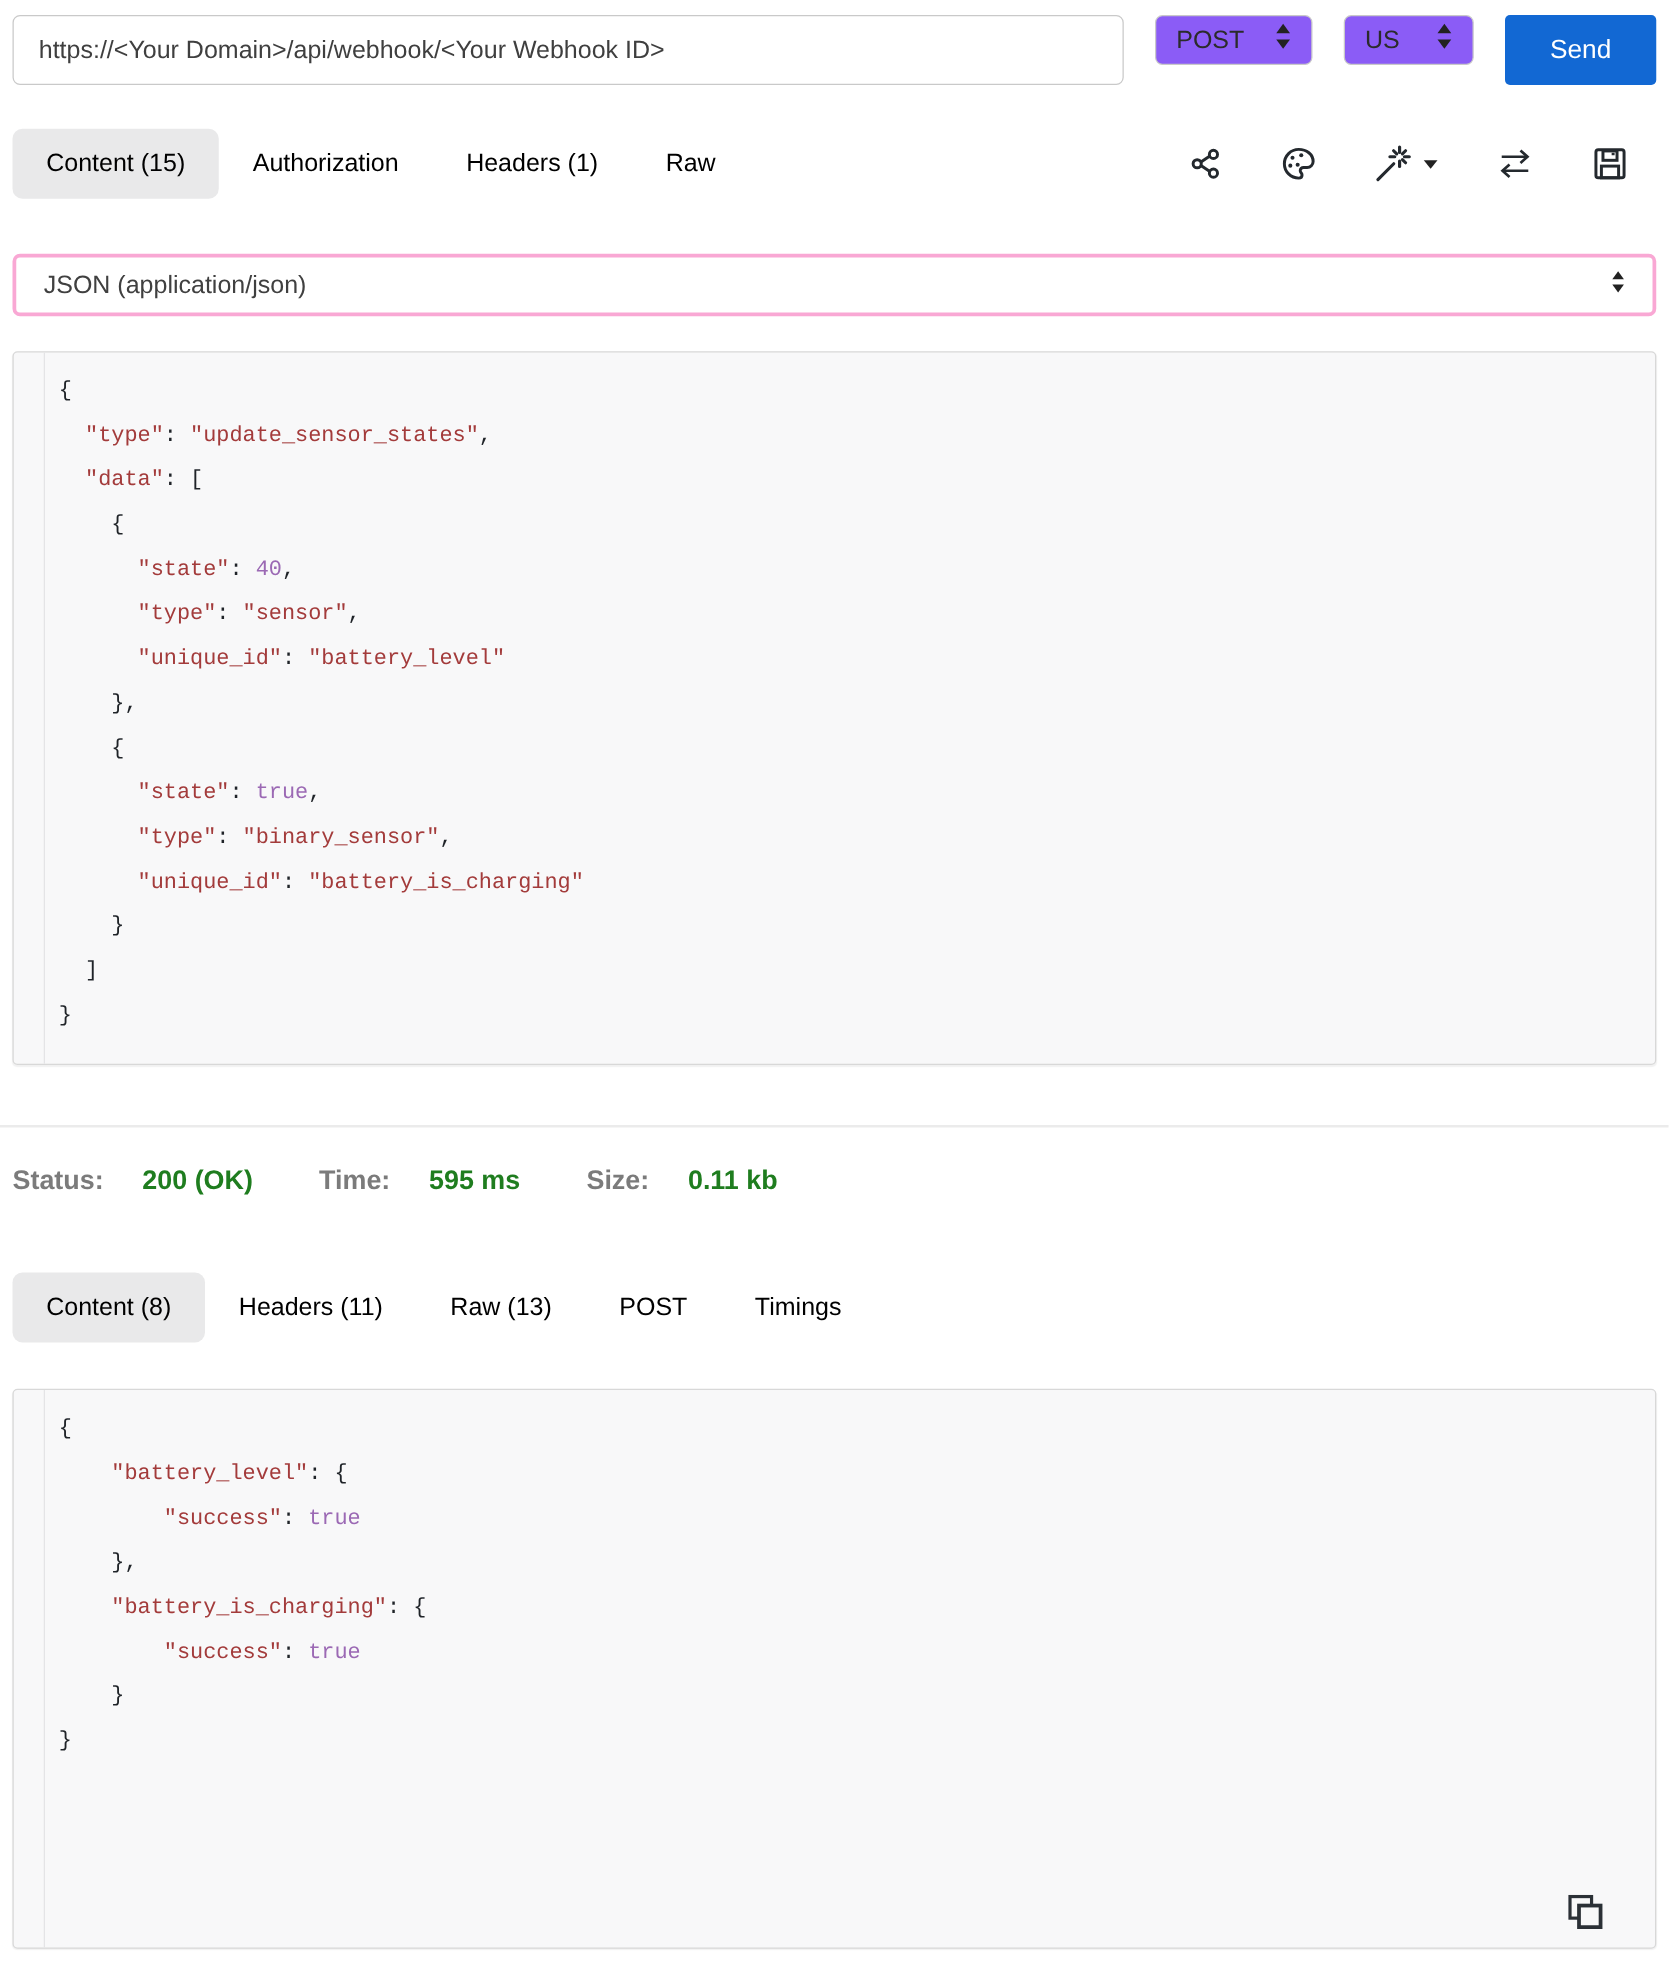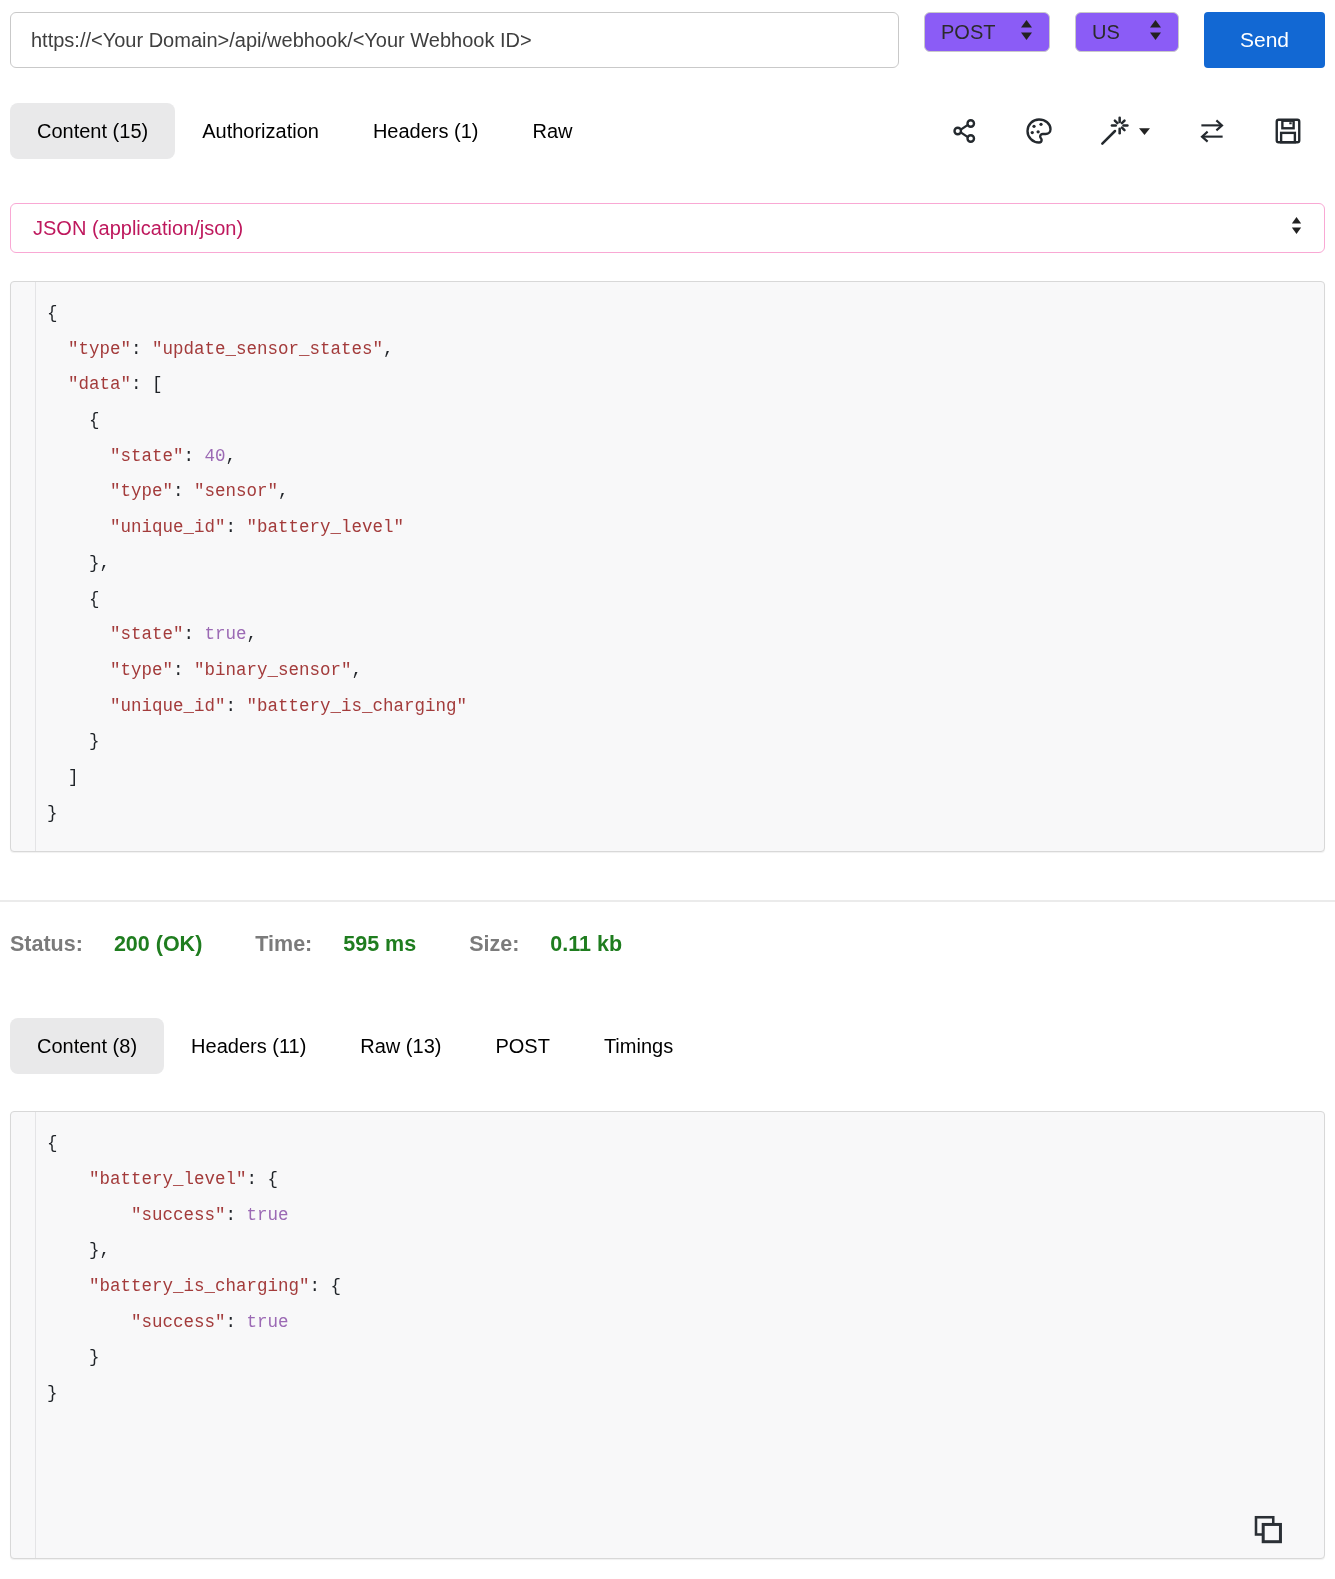--- a/index.html
+++ b/index.html
@@ -45,23 +45,23 @@
     font-size: 20px; color: #000000; border-radius: 8px; cursor: pointer;
     white-space: nowrap;
   }
   .tab.active { background: #e9e9ea; }
   .toolbar { display: flex; align-items: center; gap: 45px; padding-right: 22px; }
   .icon-btn { background: none; border: none; padding: 0; cursor: pointer; display: flex; align-items: center; }
   .icon-btn svg { display: block; }
 
   
   .content-type {
-    height: 50px; border: 1px solid #f9a8d4; border-radius: 6px;
+    height: 50px; border: 3px solid #f9a8d4; border-radius: 6px;
     display: flex; align-items: center; justify-content: space-between;
-    padding: 0 22px; font-size: 20px; color: #be185d; margin-bottom: 28px;
+    padding: 0 22px; font-size: 20px; color: #404040; margin-bottom: 28px;
     cursor: pointer; background: #fff;
   }
 
   
   .codeblock {
     position: relative;
     background: #f8f8f9;
     border: 1px solid #d8d8d8;
     border-radius: 4px;
     padding: 14px 0 20px 0;

